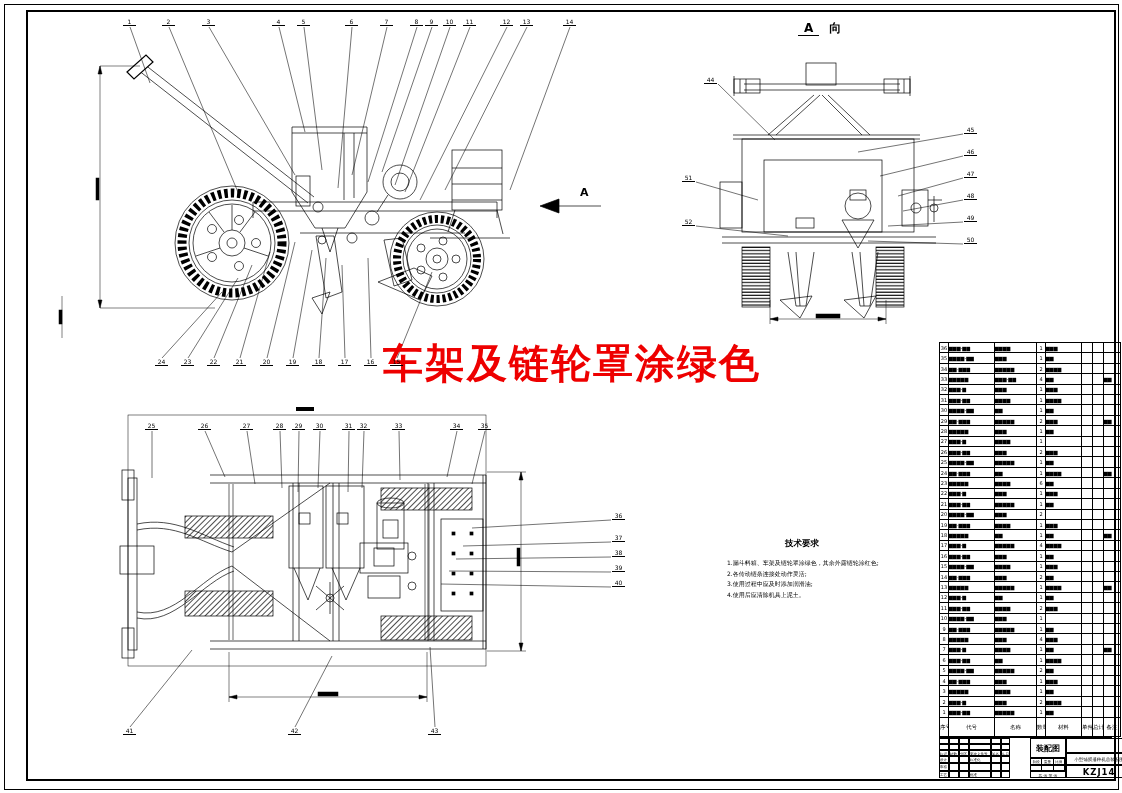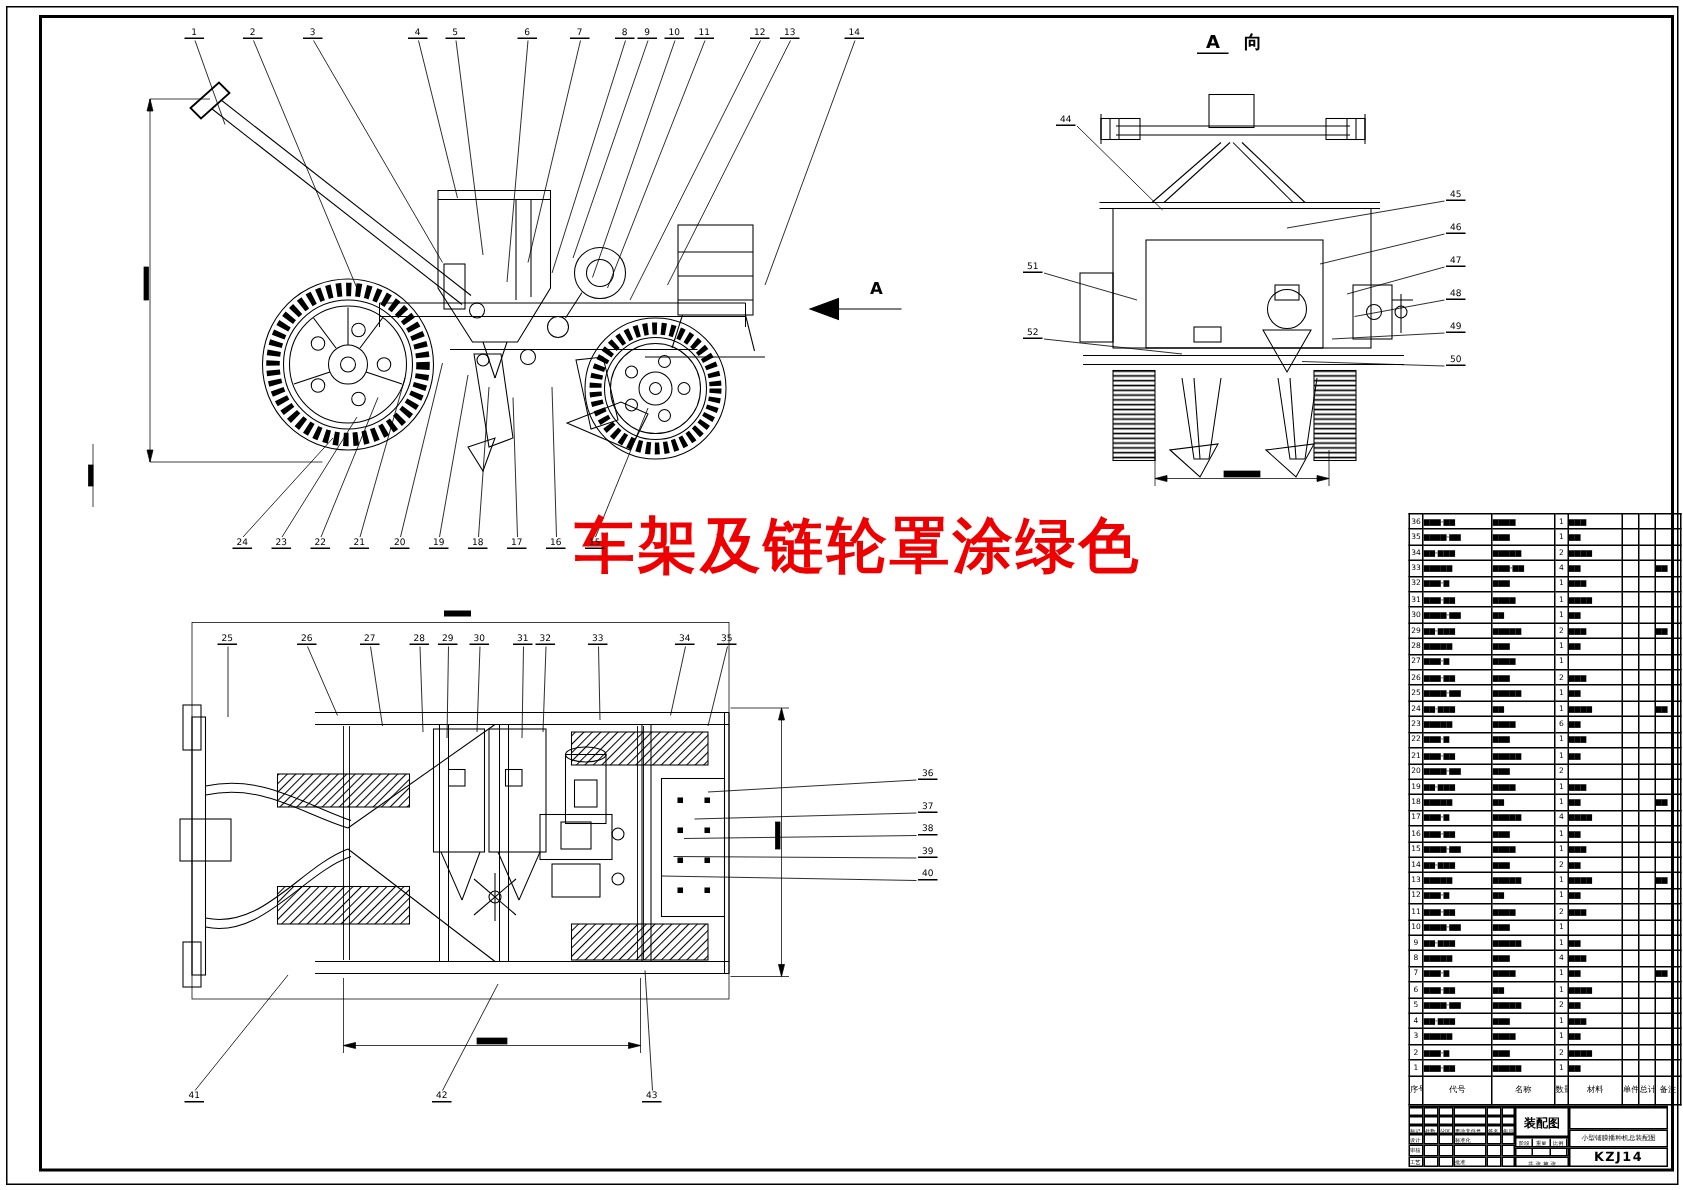--- a/index.html
+++ b/index.html
@@ -22,21 +22,21 @@
   #technotes .tn-line{font-size:6px;line-height:10.5px;white-space:nowrap;}
   
   #bom{position:absolute;left:939px;top:342px;width:173px;height:395px;}
   #bom table{border-collapse:collapse;width:173px;height:395px;table-layout:fixed;}
   #bom td,#bom th{border:0.8px solid #000;padding:0;font-size:5px;line-height:6px;font-weight:normal;
                   overflow:hidden;white-space:nowrap;text-align:left;}
   #bom th{text-align:center;font-size:5.5px;}
   #bom td.c{text-align:center;}
   
   #tblock{position:absolute;left:939px;top:737px;width:173px;height:40px;border-top:1px solid #000;}
-  .tb-cell{position:absolute;border:0.8px solid #000;box-sizing:border-box;overflow:hidden;}
+  .tb-cell{position:absolute;border:0.8px solid #000;box-sizing:border-box;overflow:hidden;margin-left:20px;}
   .tb-name{left:71px;top:0;width:36px;height:20px;font-size:8px;font-weight:bold;
            display:flex;align-items:center;justify-content:center;}
   .tb-proj{left:107px;top:15px;width:66px;height:12px;font-size:4.5px;display:flex;align-items:center;justify-content:center;white-space:nowrap;}
   .tb-top-right{left:107px;top:0;width:66px;height:15px;}
   .tb-no{left:107px;top:27px;width:66px;height:13px;font-size:8.5px;font-weight:bold;
          display:flex;align-items:center;justify-content:center;letter-spacing:1px;}
   .tb-stage{left:71px;top:20px;width:36px;height:7px;display:flex;}
   .tb-stage div{flex:1;border-right:0.8px solid #000;font-size:3.5px;line-height:7px;text-align:center;overflow:hidden;}
   .tb-stageval{left:71px;top:27px;width:36px;height:6px;display:flex;}
   .tb-stageval div{flex:1;border-right:0.8px solid #000;}
@@ -379,20 +379,29 @@
   </svg>
 
   <div class="view-title">
     <span class="u">A</span><span class="dir">向</span>
   </div>
 
   <span class="arrow-a">A</span>
 
   <div class="wm1" style="color: rgb(238, 0, 0);">车架及链轮罩涂绿色</div>
 
+  <div id="technotes">
+    <div class="tn-title">技术要求</div>
+    <div id="tn-lines">
+        <div class="tn-line">1.漏斗料箱、车架及链轮罩涂绿色，其余外露链轮涂红色;</div>
+        <div class="tn-line">2.各传动链条连接处动作灵活;</div>
+        <div class="tn-line">3.使用过程中应及时添加润滑油;</div>
+        <div class="tn-line">4.使用后应清除机具上泥土。</div>
+      </div>
+  </div>
 
   <div id="bom">
     <table>
       <tbody id="bom-body">
           <tr>
             <td class="c" style="width: 8px;">36</td>
             <td style="width: 45px;">▆▆▆-▆▆</td>
             <td style="width: 41px;">▆▆▆▆</td>
             <td class="c" style="width: 8px;">1</td>
             <td style="width: 35px;">▆▆▆</td>

